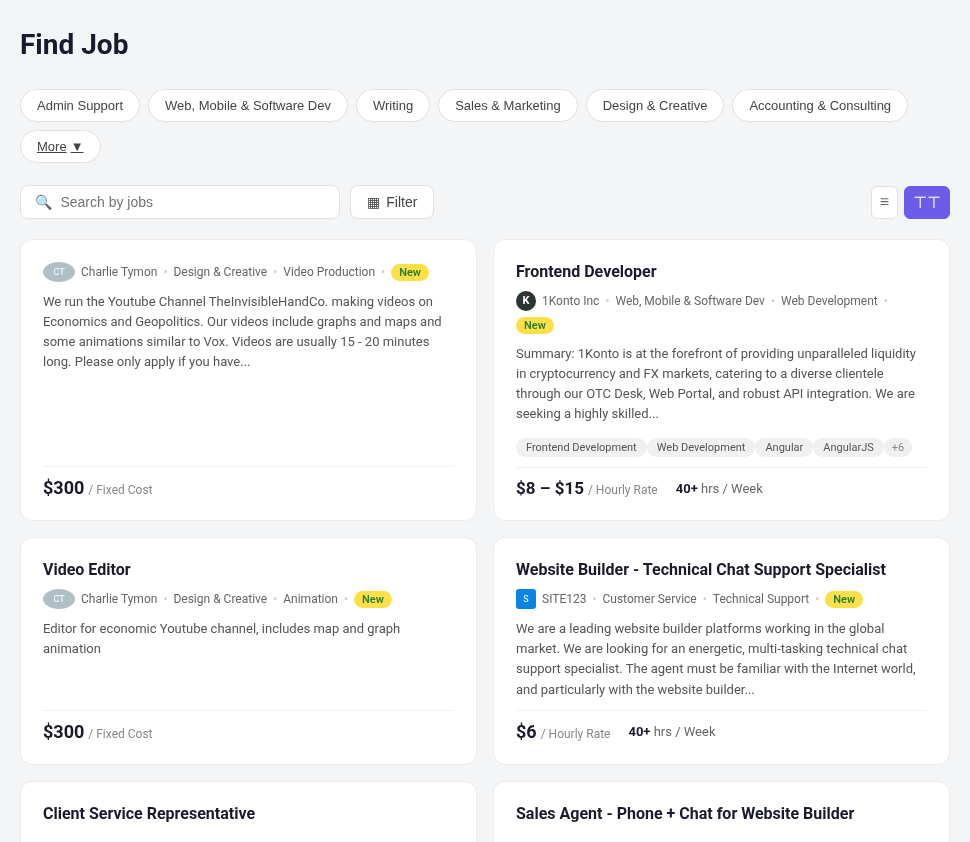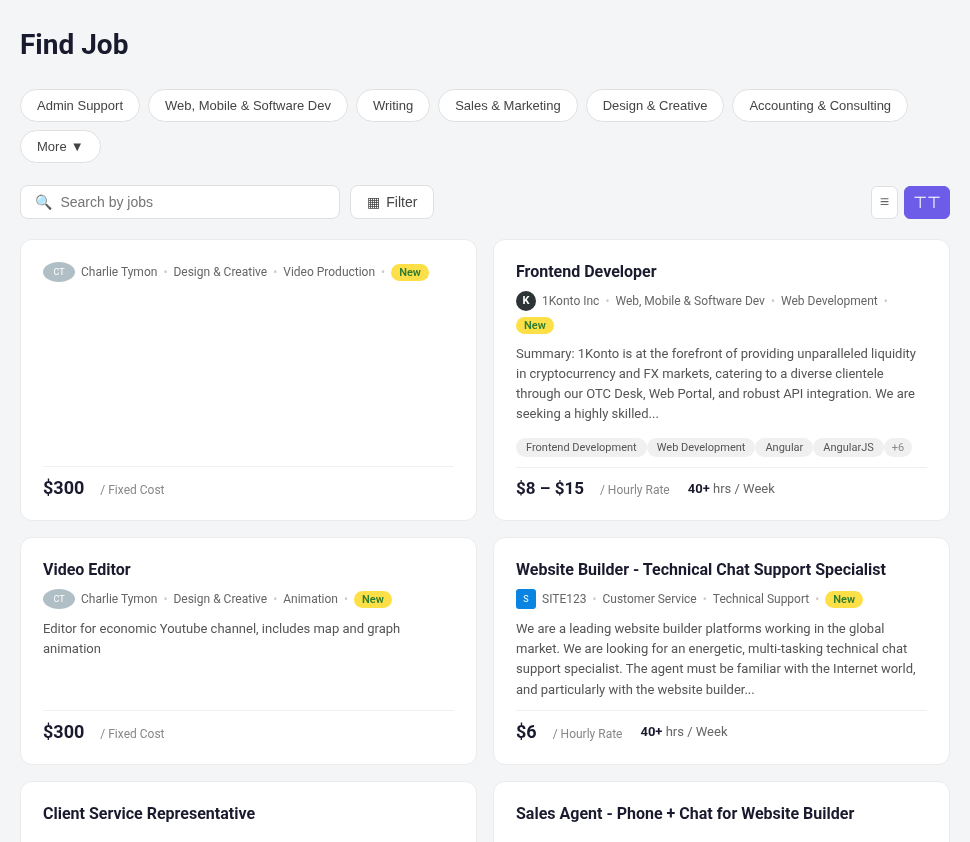--- a/index.html
+++ b/index.html
@@ -33,20 +33,21 @@
       background: #fff;
       font-size: 13px;
       color: #444;
       cursor: pointer;
       white-space: nowrap;
     }
     .more-tab {
       display: flex;
       align-items: flex-start;
       gap: 4px;
+      text-decoration: underline;
     }
     .search-filter-row {
       display: flex;
       align-items: center;
       justify-content: space-between;
       margin-bottom: 20px;
     }
     .search-box {
       display: flex;
       align-items: center;
@@ -216,21 +217,21 @@
     }
     .job-price {
       font-size: 18px;
       font-weight: 700;
       color: #1a1a2e;
     }
     .job-price-sub {
       font-size: 12px;
       font-weight: 400;
       color: #888;
-      margin-left: 16px;
+      margin-left: 4px;
     }
     .job-hours {
       font-size: 13px;
       color: #666;
     }
     .job-hours strong {
       font-weight: 700;
       color: #1a1a2e;
     }
     .price-range {
@@ -286,20 +287,23 @@
           <div class="job-meta-avatar" style="background:#b0bec5;color:#fff;font-size:9px;display:flex;align-items:center;justify-content:center;border-radius:50%;">CT</div>
           <span>Charlie Tymon</span>
           <span class="dot">•</span>
           <span>Design &amp; Creative</span>
           <span class="dot">•</span>
           <span>Video Production</span>
           <span class="dot">•</span>
           <span class="badge-new">New</span>
         </div>
       </div>
+      <div class="job-description">
+        We run the Youtube Channel TheInvisibleHandCo. making videos on Economics and Geopolitics. Our videos include graphs and maps and some animations similar to Vox. Videos are usually 15 - 20 minutes long. Please only apply if you have...
+      </div>
       <div class="job-footer">
         <span class="job-price">$300<span class="job-price-sub">/ Fixed Cost</span></span>
       </div>
     </div>
 
     <div class="job-card">
       <div class="job-card-header">
         <div class="job-title">Frontend Developer</div>
         <div class="job-meta">
           <div class="avatar-k">K</div>

